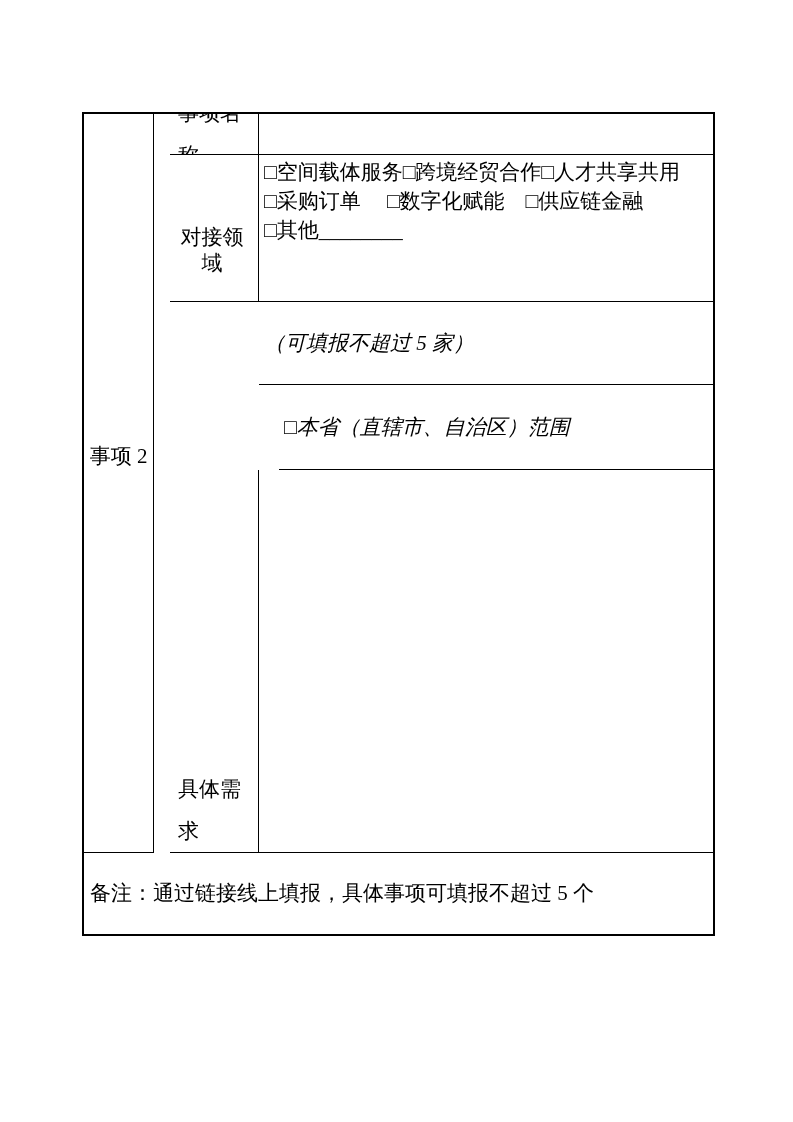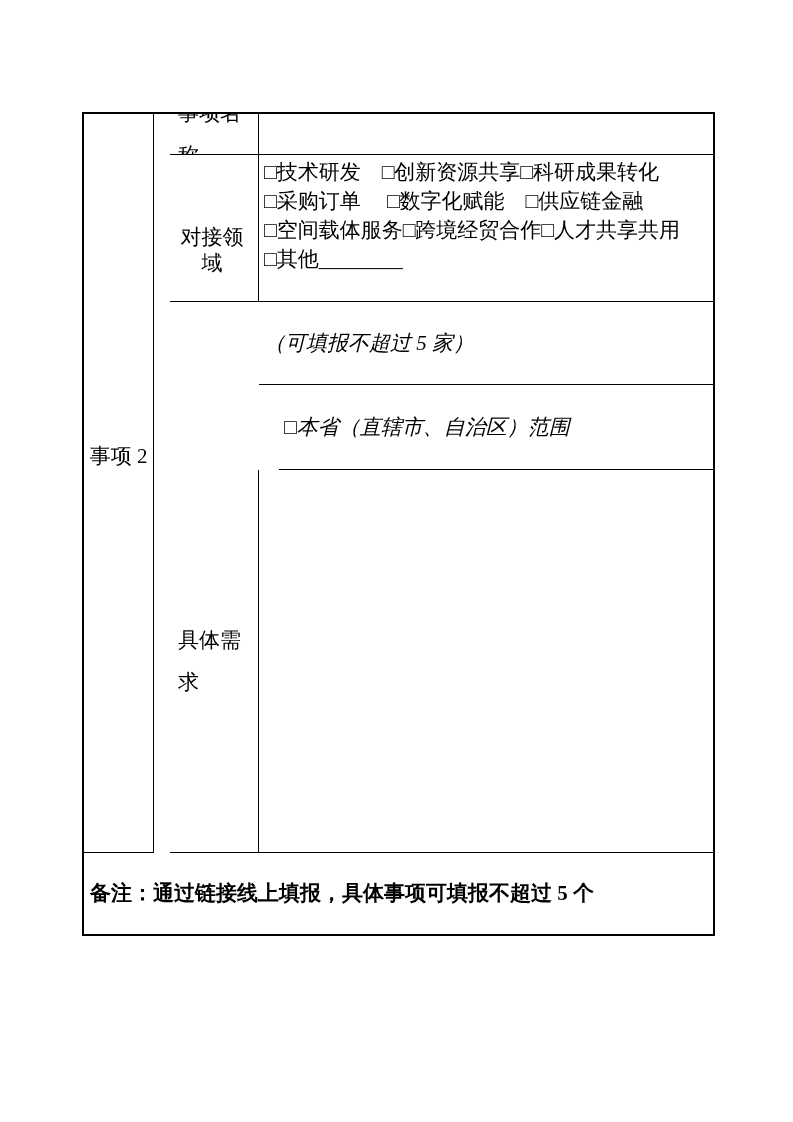--- a/index.html
+++ b/index.html
@@ -27,21 +27,21 @@
     font-size: 21px;
     line-height: 1.3;
   }
   .cell {
     box-sizing: border-box;
     border-right: 1.5px solid #000;
     border-bottom: 1.5px solid #000;
     overflow: hidden;
   }
   .no-right { border-right: none; }
-  .no-bottom { border-bottom: none; font-weight: bold; }
+  .no-bottom { border-bottom: none; }
 
   .cell-item-group {
     grid-column: 1; grid-row: 1 / 6;
     display: flex; align-items: center; justify-content: center; font-family: Liberation Serif, serif;
   }
   .cell-item-group .shift-up { position: relative; top: -26px; white-space: pre; }
 
   .cell-label {
     display: flex; align-items: center;
     padding-left: 8px; padding-right: 12px;
@@ -82,35 +82,34 @@
       <span class="lbl">事项名称</span>
     </div>
     <div class="cell cell-content no-right" style="grid-column:3; grid-row:1;">
       <span></span>
     </div>
 
     <div class="cell cell-label" style="grid-column:2; grid-row:2;">
       <span class="lbl lbl-low">对接领域</span>
     </div>
     <div class="cell cell-content opts-dense no-right" style="grid-column:3; grid-row:2;">
-      <div class="opt-line">□技术研发　□创新资源共享□科研成果转化</div>
+      <div class="opt-line">□空间载体服务□跨境经贸合作□人才共享共用</div>
       <div class="opt-line">□采购订单　 □数字化赋能　□供应链金融</div>
-      <div class="opt-line">□空间载体服务□跨境经贸合作□人才共享共用</div>
       <div class="opt-line">□其他________</div>
     </div>
 
     <div class="cell cell-content no-right" style="grid-column:3; grid-row:3;">
       <div class="opt-line line-tall">（可填报不超过 5 家）</div>
     </div>
 
     <div class="cell cell-content no-right" style="grid-column:3; grid-row:4;margin-left:20px;">
       <div class="opt-line line-tall">□本省（直辖市、自治区）范围</div>
     </div>
 
-    <div class="cell cell-label" style="grid-column:2; grid-row:5;">
+    <div class="cell cell-label" style="grid-column:2; grid-row:5;align-items:flex-end;">
       <span class="lbl">具体需求</span>
     </div>
     <div class="cell cell-content no-right" style="grid-column:3; grid-row:5;">
       <span></span>
     </div>
 
     <div class="cell cell-note no-right no-bottom">
       <span>备注：通过链接线上填报，具体事项可填报不超过 5 个</span>
     </div>
 

